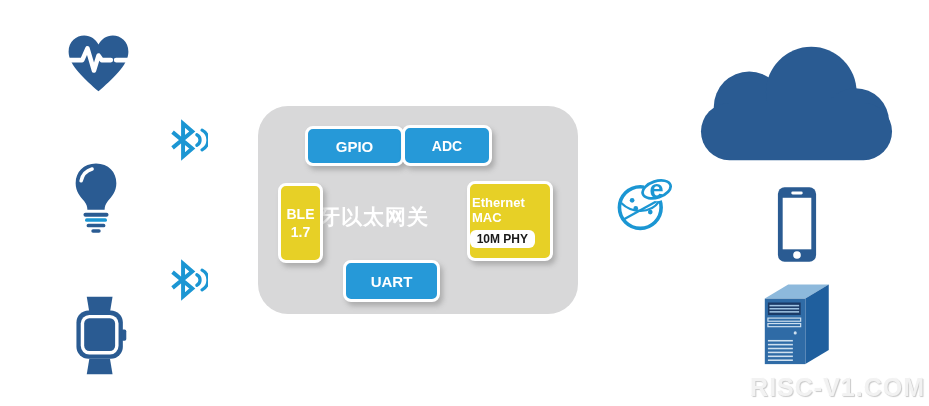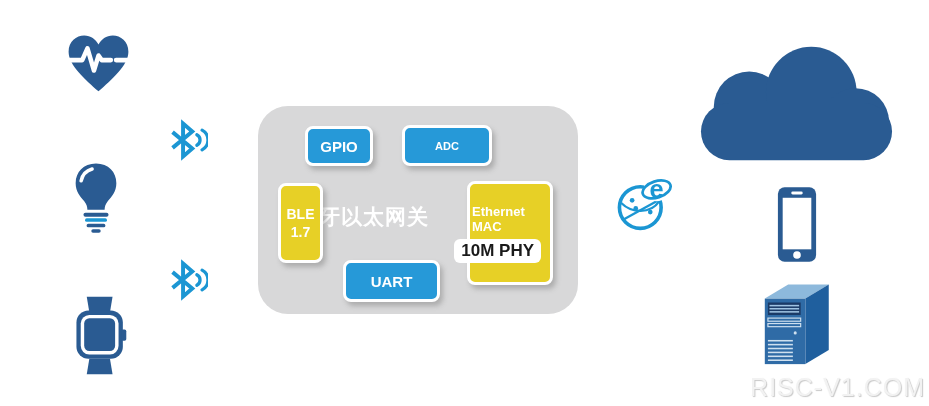--- a/index.html
+++ b/index.html
@@ -14,38 +14,38 @@
     background:#d8d8d9;border-radius:30px;
   }
   .block{
     position:absolute;border:3px solid #ffffff;border-radius:8px;
     box-shadow:3px 4px 5px rgba(110,110,110,.40);
     display:flex;align-items:center;justify-content:center;
     color:#ffffff;font-weight:bold;box-sizing:border-box;
   }
   .blue{background:#2699d8;}
   .yellow{background:#e7d026;}
-  .block-gpio{left:47px;top:20px;width:68px;height:40px;font-size:15px;}
-  .block-adc{left:144px;top:19px;width:90px;height:41px;font-size:11px;}
+  .block-gpio{left:47px;top:20px;width:99px;height:40px;font-size:15px;}
+  .block-adc{left:144px;top:19px;width:90px;height:41px;font-size:14px;}
   .block-ble{left:20px;top:77px;width:45px;height:80px;font-size:14px;
              flex-direction:column;line-height:1.3;}
-  .block-eth{left:209px;top:75px;width:86px;height:104px;font-size:13px;
+  .block-eth{left:209px;top:75px;width:86px;height:80px;font-size:13px;
              flex-direction:column;justify-content:center;padding:2px;}
   .block-uart{left:85px;top:154px;width:97px;height:42px;font-size:15px;}
   .eth-badge{
-    background:#ffffff;color:#1a1a1a;font-weight:bold;font-size:17px;
+    background:#ffffff;color:#1a1a1a;font-weight:bold;font-size:12px;
     border-radius:6px;padding:2px 7px;margin-top:5px;align-self:flex-end;
-    margin-right:7px;white-space:nowrap;
+    margin-right:13px;white-space:nowrap;
   }
   .gateway-title{
     position:absolute;left:0;top:97px;width:210px;text-align:center;
     color:#ffffff;font-weight:bold;font-size:21px;letter-spacing:1px;
   }
   .watermark{
-    right:4px;bottom:4px;font-size:25px;font-weight:normal;letter-spacing:1px;
+    right:4px;bottom:4px;font-size:25px;font-weight:bold;letter-spacing:1px;
     color:#f2f2f2;
     text-shadow:1px 1px 1px #c9c9c9,-1px -1px 1px #ffffff,0 0 1px #d5d5d5;
   }
   svg{display:block;}
 </style>
 </head>
 <body>
 
 <div class="canvas">
 

